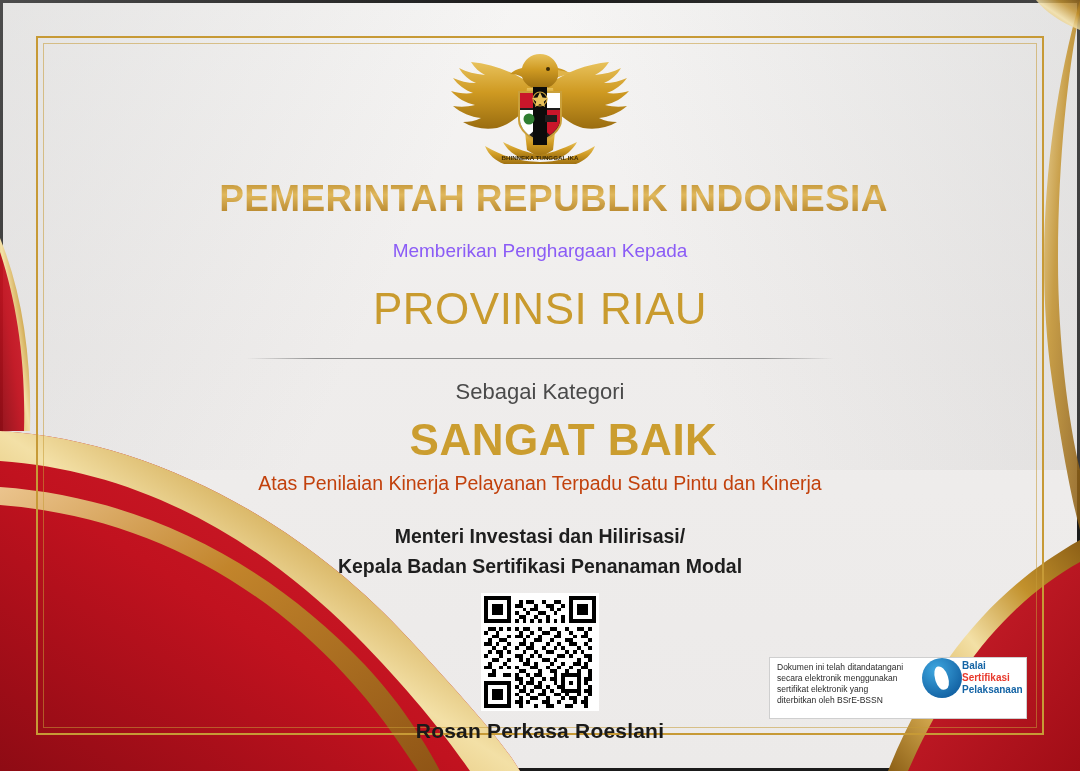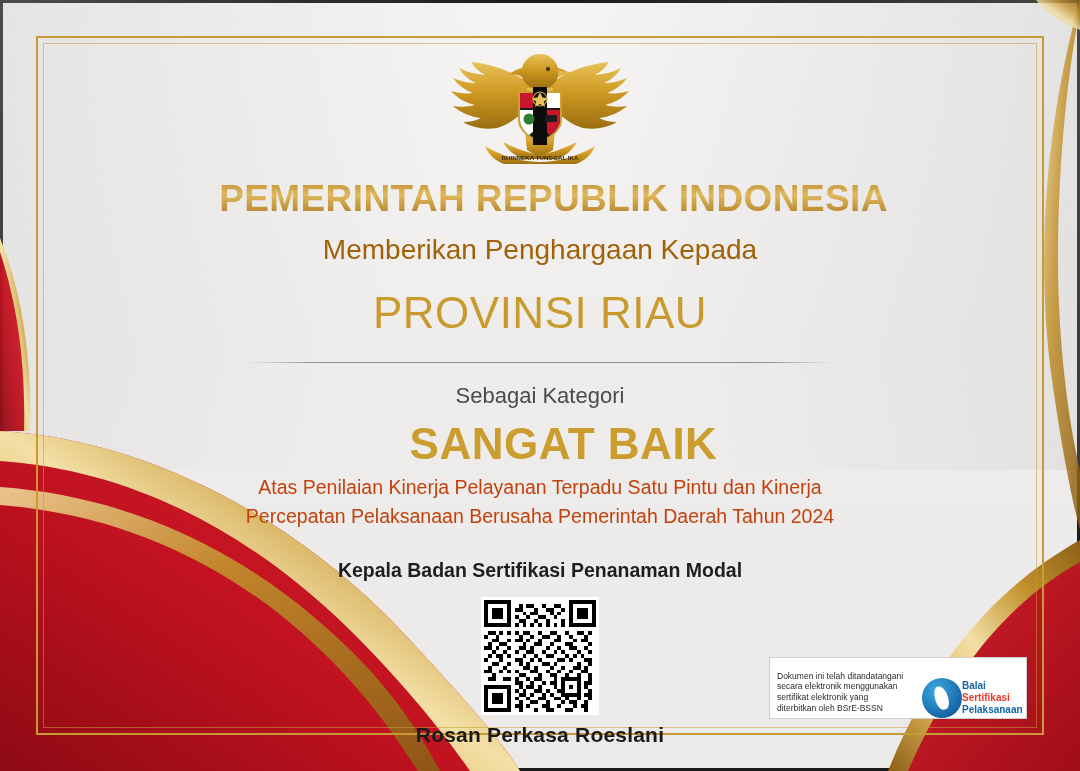--- a/index.html
+++ b/index.html
@@ -93,23 +93,23 @@
     letter-spacing: 0.4px;
     background: linear-gradient(180deg, #b9892b 0%, #e0b85c 40%, #a9751d 100%);
     -webkit-background-clip: text;
     background-clip: text;
     color: #b1842c;
     padding-left: 27px;
     -webkit-text-fill-color: transparent;
   }
 
   .subtitle-1 {
-    margin-top: 14px;
-    font-size: 28px;
-    color: #a16207;
+    margin-top: 20px;
+    font-size: 19px;
+    color: #8b5cf6;
     font-weight: 400;
   }
 
   .recipient {
     margin-top: 22px;
     font-size: 44px;
     font-weight: normal;
     color: #c99b2e;
     letter-spacing: 0.5px;
   }
@@ -179,21 +179,21 @@
   
   .bsre {
     position: absolute;
     right: 53px;
     bottom: 52px;
     width: 258px;
     height: 62px;
     background: #ffffff;
     border: 1px solid #cfcfcf;
     display: flex;
-    align-items: flex-end;
+    align-items: flex-start;
     box-sizing: border-box;
     z-index: 6;
   }
   .bsre-text {
     font-size: 8.5px;
     line-height: 1.28;
     color: #2a2a2a;
     padding: 4px 5px 4px 7px;
     width: 152px;
     box-sizing: border-box;
@@ -336,24 +336,24 @@
     <div class="recipient">PROVINSI RIAU</div>
 
     <div class="divider"></div>
 
     <div class="subtitle-2">Sebagai Kategori</div>
 
     <div class="category">SANGAT BAIK</div>
 
     <div class="reason">
       <div>Atas Penilaian Kinerja Pelayanan Terpadu Satu Pintu dan Kinerja</div>
-      <div>Percepatan Pelaksanaan Berusaha Pemerintah Daerah Tahun 2024</div>
     </div>
 
     <div class="signer-title">
+      <div>Menteri Investasi dan Hilirisasi/</div>
       <div>Kepala Badan Sertifikasi Penanaman Modal</div>
     </div>
 
     <div class="qr-wrap">
       <svg class="qr" viewBox="0 0 29 29" shape-rendering="crispEdges">
         <rect width="29" height="29" fill="#ffffff"></rect>
         <g fill="#000000">
 
           <rect x="0" y="0" width="7" height="1"></rect>
             <rect x="0" y="6" width="7" height="1"></rect>

